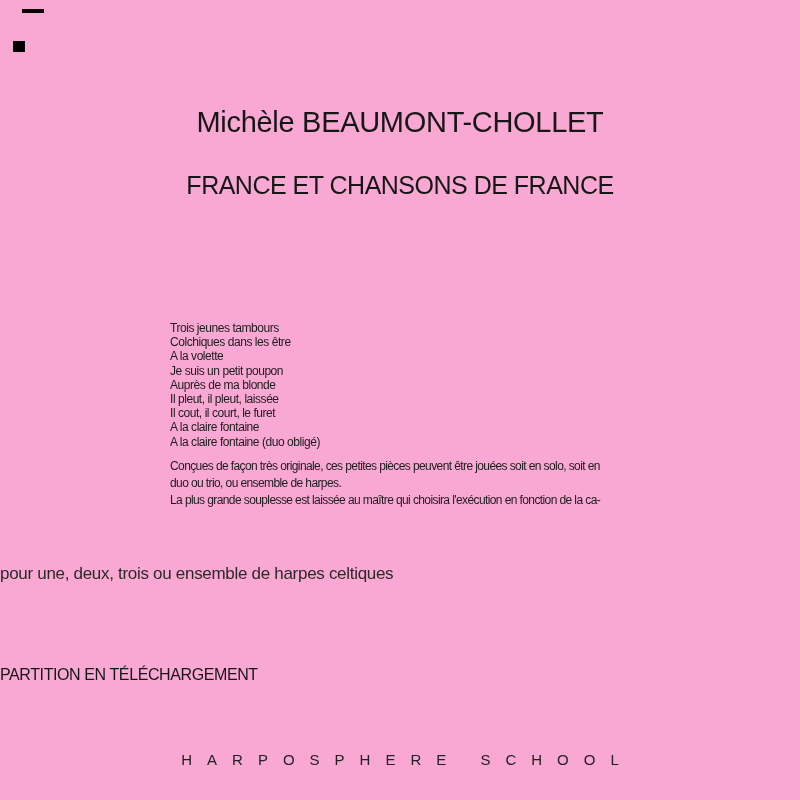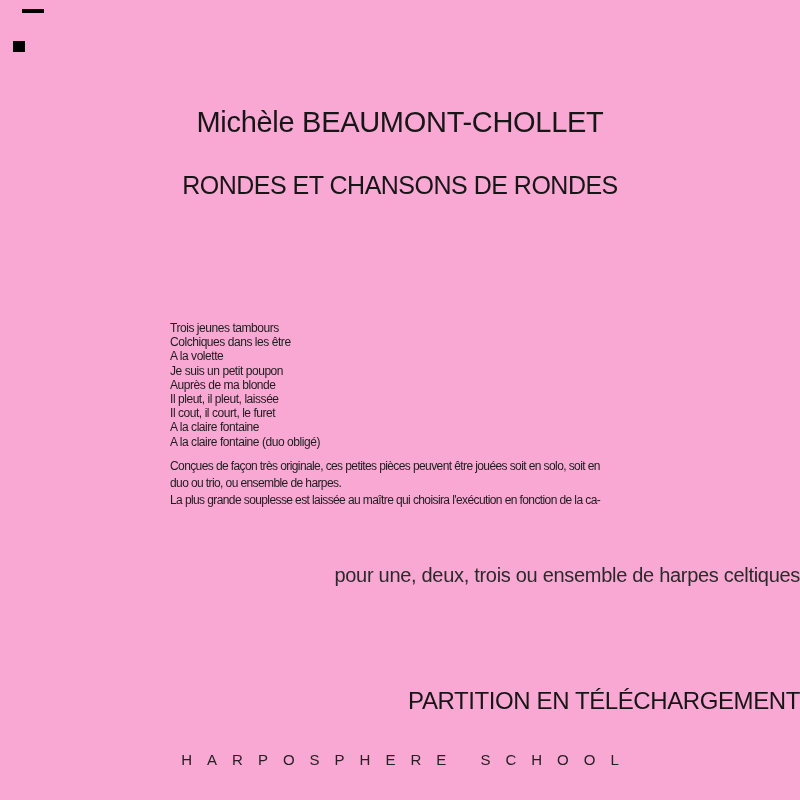--- a/index.html
+++ b/index.html
@@ -78,33 +78,33 @@
     line-height: 17.2px;
     letter-spacing: -0.6px;
     color: #1c1c1c;
   }
   .description div { white-space: nowrap; }
   .instrumentation {
     position: absolute;
     left: 0;
     right: 0;
     top: 564px;
-    text-align: right;
-    font-size: 20px;
+    text-align: left;
+    font-size: 17px;
     letter-spacing: -0.3px;
     color: #2a2a2a;
     white-space: nowrap;
   }
   .availability {
     position: absolute;
     left: 0;
     right: 0;
-    top: 687px;
-    text-align: right;
-    font-size: 24px;
+    top: 666px;
+    text-align: left;
+    font-size: 16px;
     letter-spacing: -0.4px;
     color: #161616;
     white-space: nowrap;
   }
   .publisher {
     position: absolute;
     left: 0;
     right: 0;
     top: 751px;
     text-align: center;
@@ -118,21 +118,21 @@
 </head>
 <body>
 
 <div class="page">
 
   <div class="scan-dash"></div>
   <div class="scan-square"></div>
 
   <div class="author">Michèle BEAUMONT-CHOLLET</div>
 
-  <div class="work-title">RONDES ET CHANSONS DE RONDES</div>
+  <div class="work-title">FRANCE ET CHANSONS DE FRANCE</div>
 
   <div class="pieces">
     <div>Trois jeunes tambours</div>
     <div>Colchiques dans les être</div>
     <div>A la volette</div>
     <div>Je suis un petit poupon</div>
     <div>Auprès de ma blonde</div>
     <div>Il pleut, il pleut, laissée</div>
     <div>Il cout, il court, le furet</div>
     <div>A la claire fontaine</div>

